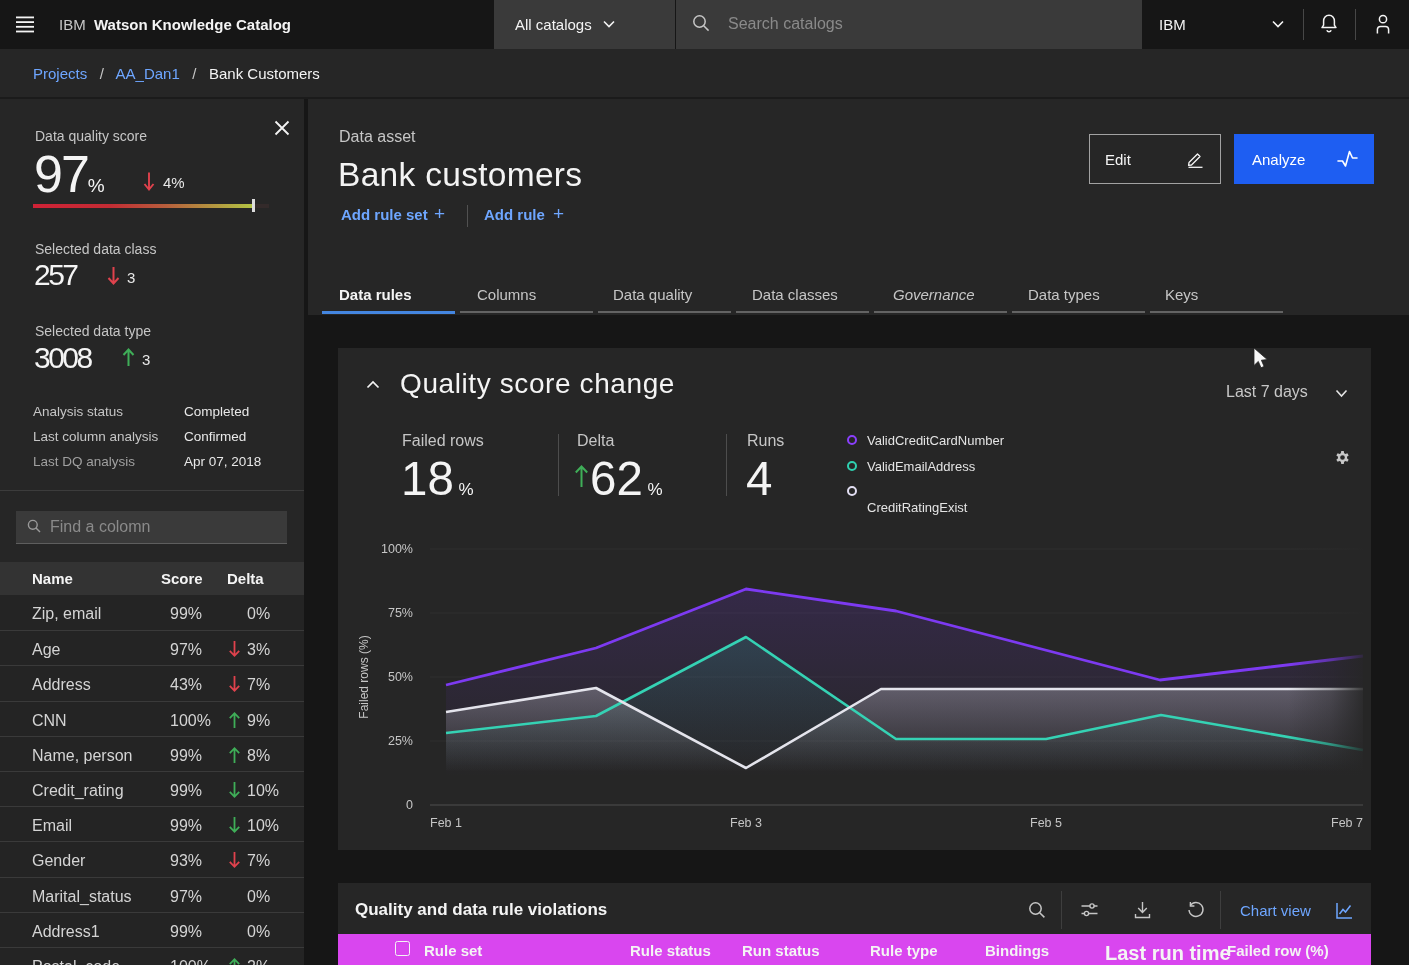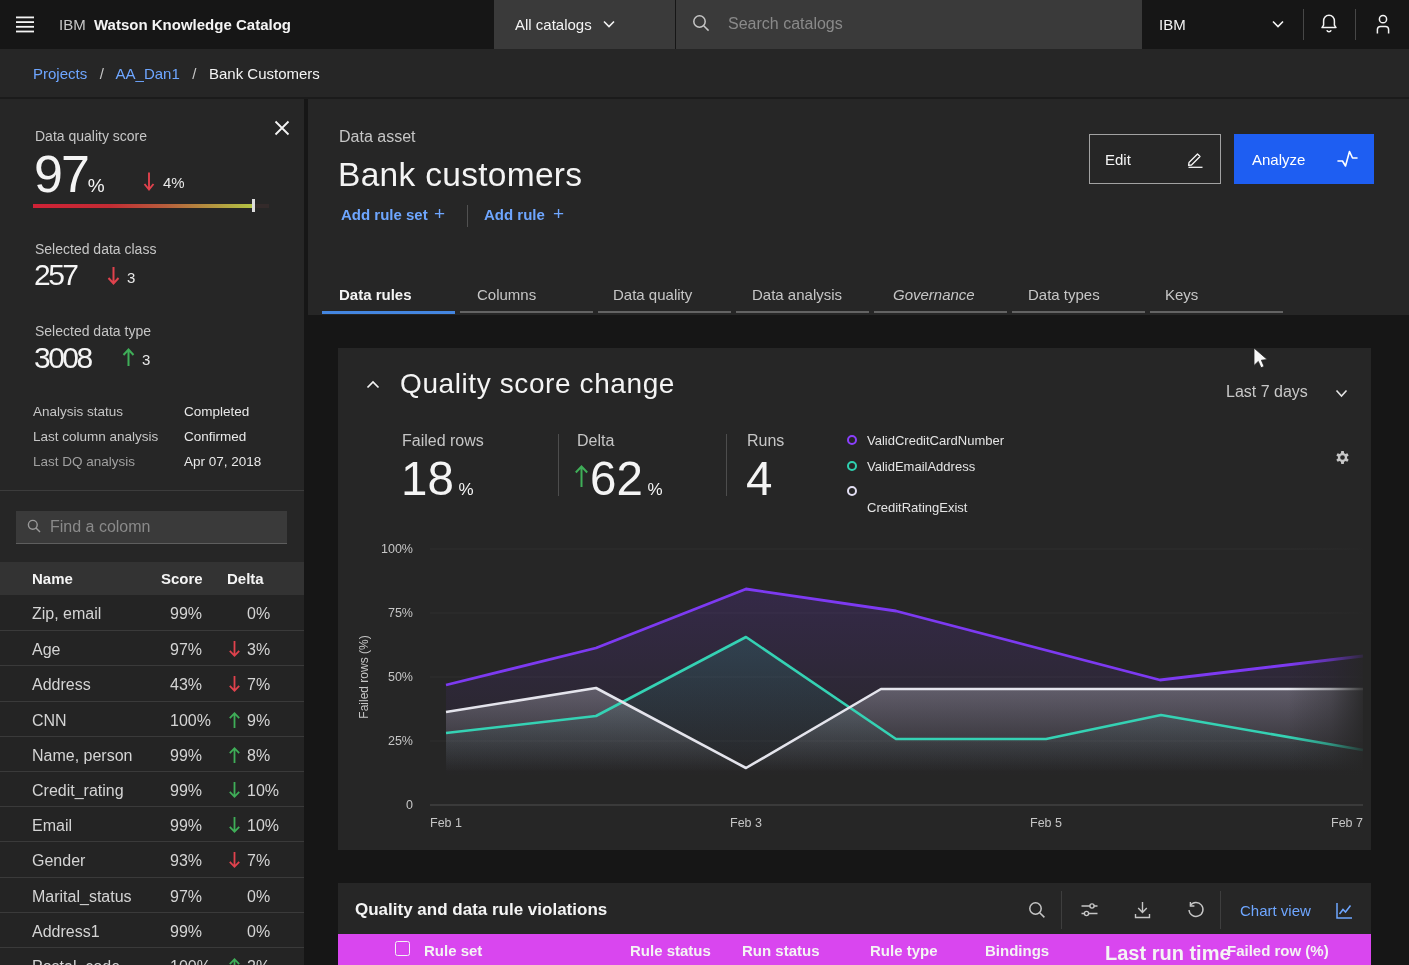--- a/index.html
+++ b/index.html
@@ -235,21 +235,21 @@
         </div>
       <div class="tab" style="left:138px;">
           <span class="tl">Columns</span>
           <span class="ul"></span>
         </div>
       <div class="tab" style="left:276px;">
           <span class="tl" style="left:15px;">Data quality</span>
           <span class="ul"></span>
         </div>
       <div class="tab" style="left:414px;">
-          <span class="tl" style="left:16px;">Data analysis</span>
+          <span class="tl" style="left:16px;">Data classes</span>
           <span class="ul"></span>
         </div>
       <div class="tab" style="left:552px;">
           <span class="tl" style="left:19px;font-style:italic;">Governance</span>
           <span class="ul"></span>
         </div>
       <div class="tab" style="left:690px;">
           <span class="tl" style="left:16px;">Data types</span>
           <span class="ul"></span>
         </div>

